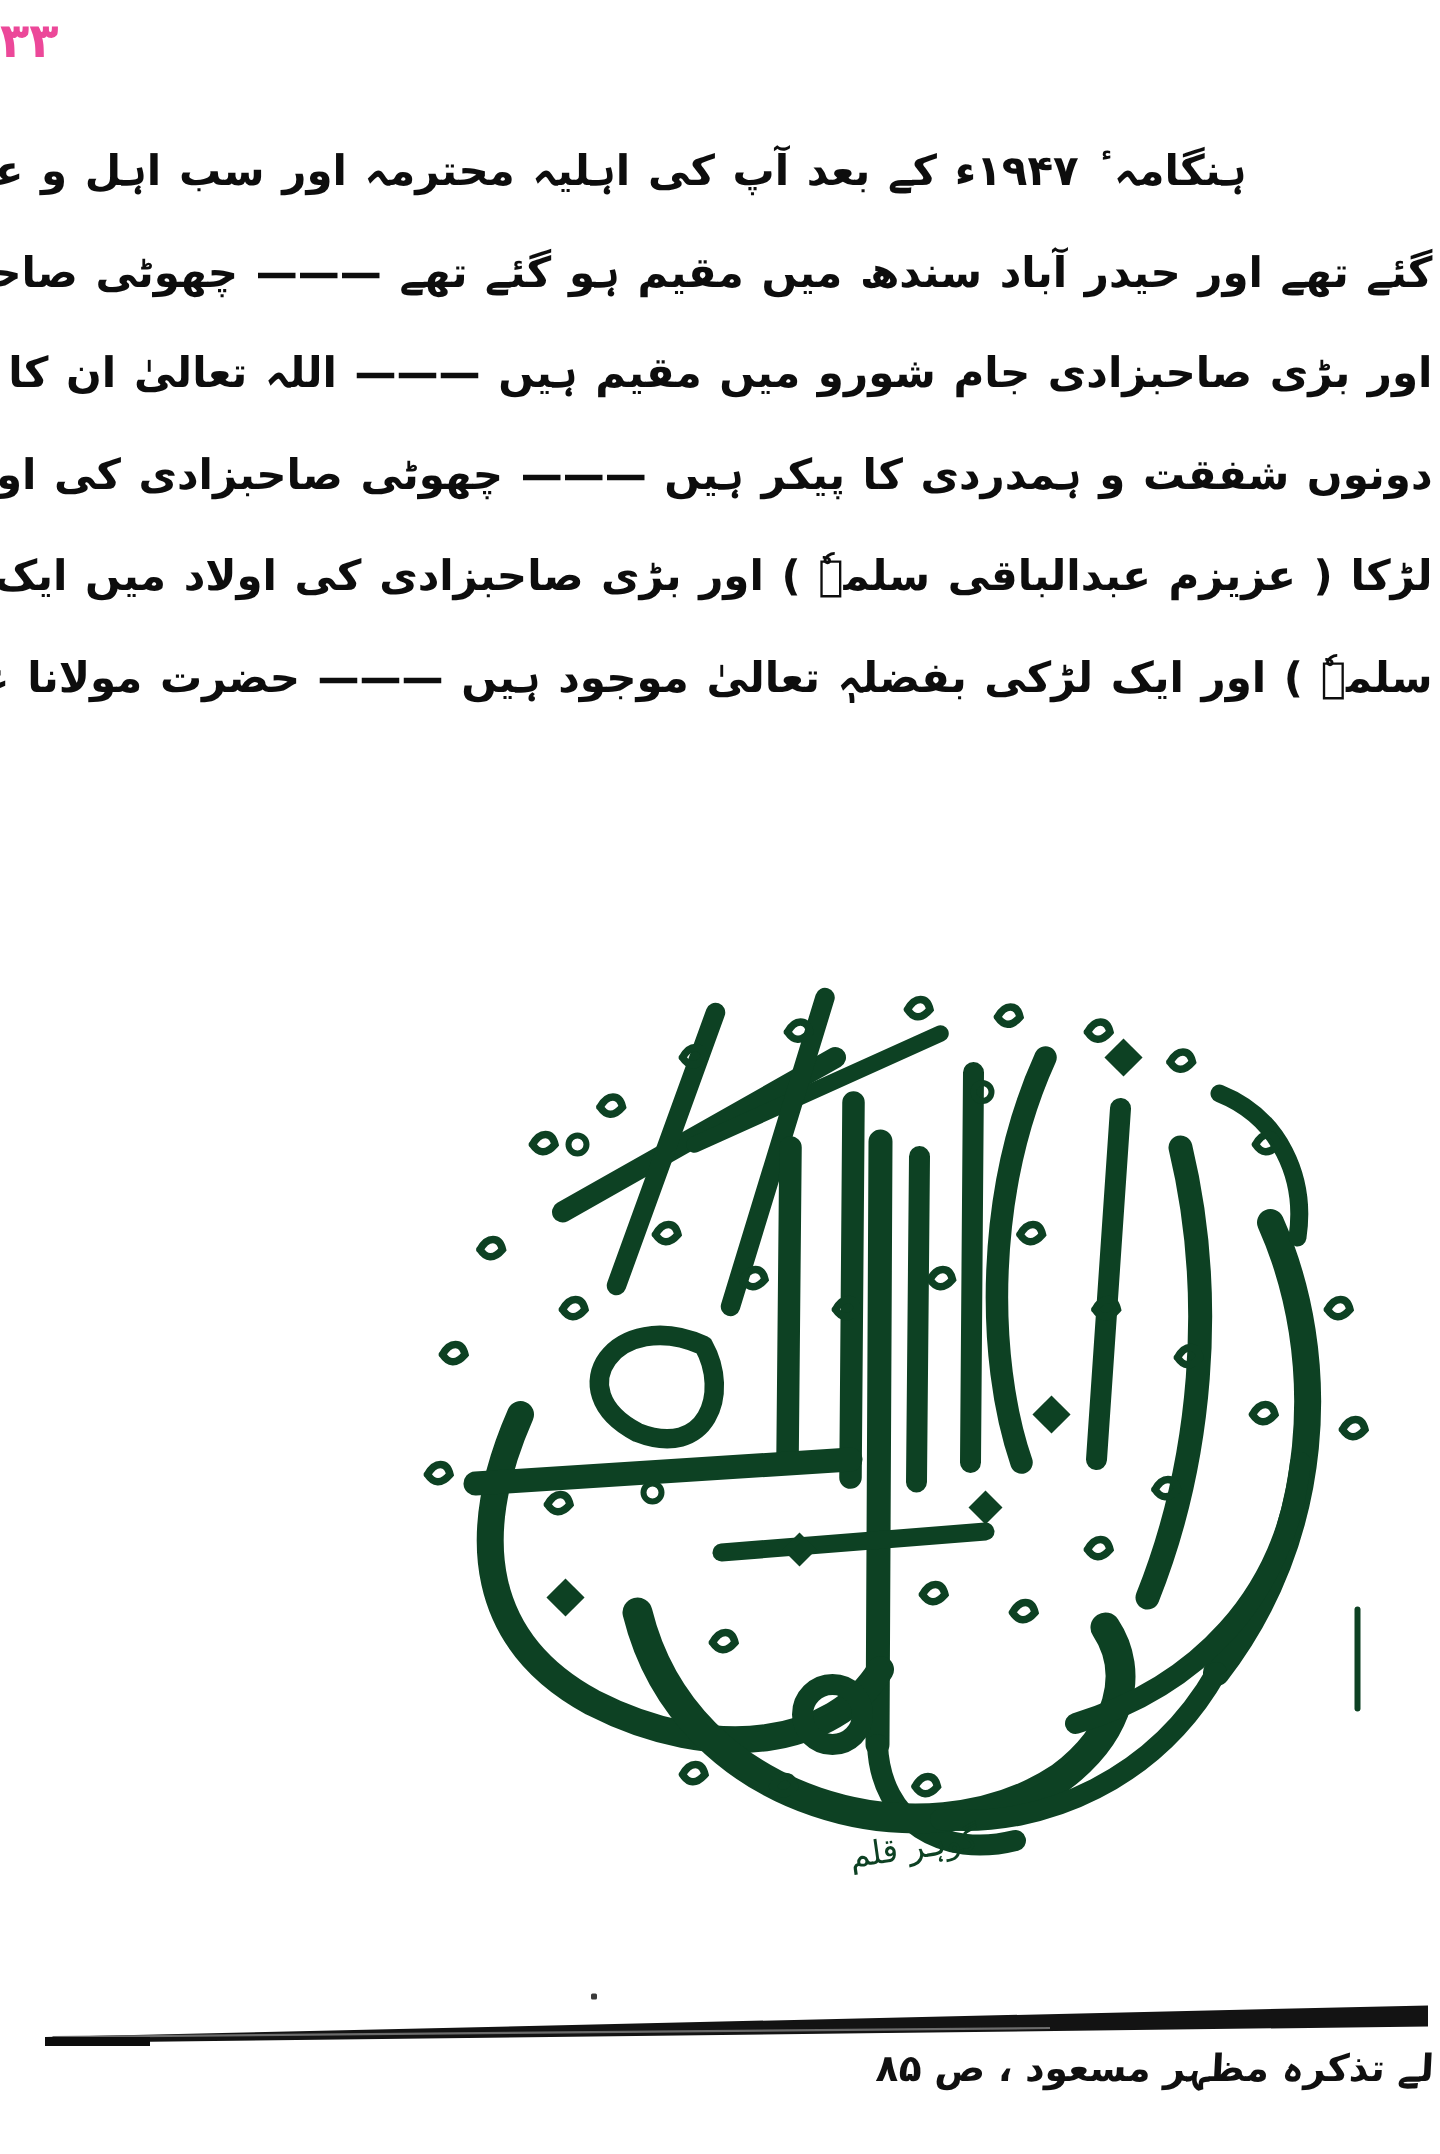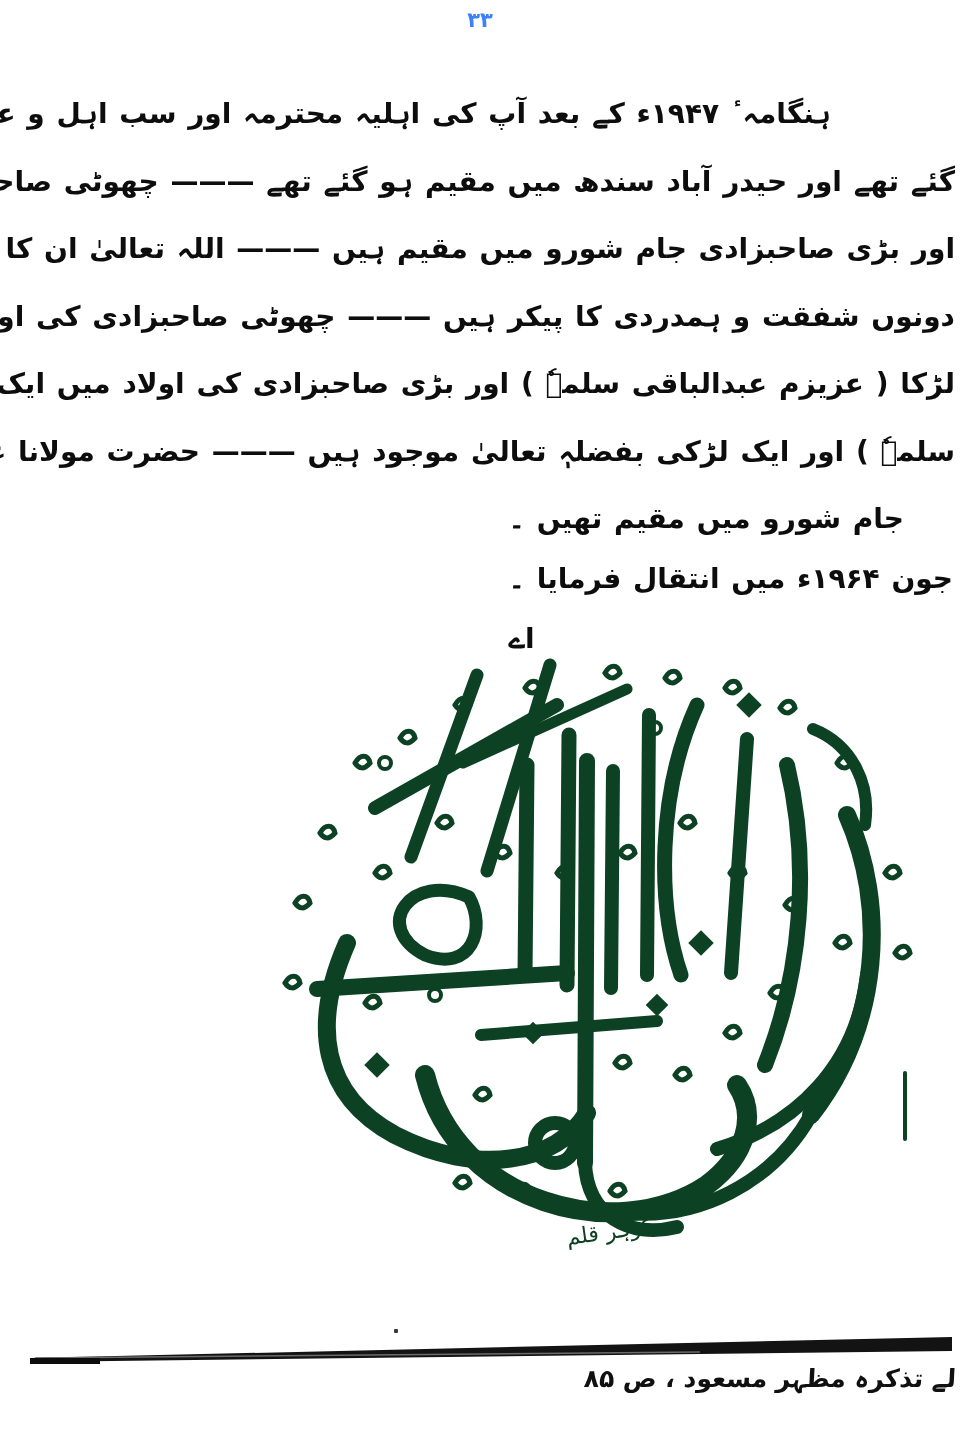--- a/index.html
+++ b/index.html
@@ -6,22 +6,22 @@
   .page{
     position:relative;
     width:960px;height:1436px;
     background:#ffffff;
     overflow:hidden;
     font-family:"DejaVu Sans",sans-serif;
     color:#0e0e0e;
   }
   .page-number{
     position:absolute;top:8px;left:0;width:100%;
-    text-align:center;
-    font-size:21px;font-weight:700;color:#3b82f6;
+    text-align:left;
+    font-size:32px;font-weight:700;color:#ec4899;
     direction:rtl;
   }
   .body-text{
     position:absolute;top:84px;right:5px;left:5px;
   }
   .line{
     direction:rtl;
     text-align:justify;
     text-align-last:justify;
     -moz-text-align-last:justify;
@@ -64,21 +64,20 @@
 
   <div class="page-number">۳۳</div>
 
   <div class="body-text">
     <div class="line line--first">ہنگامہ ٔ ۱۹۴۷ء کے بعد آپ کی اہلیہ محترمہ اور سب اہل و عیال ہجرت کر کے پاکستان آ</div>
     <div class="line">گئے تھے اور حیدر آباد سندھ میں مقیم ہو گئے تھے ——— چھوٹی صاحبزادی حیدر آباد میں مقیم ہیں</div>
     <div class="line">اور بڑی صاحبزادی جام شورو میں مقیم ہیں ——— اللہ تعالیٰ ان کا مبارک سایہ قائم رکھے ، آمین!</div>
     <div class="line">دونوں شفقت و ہمدردی کا پیکر ہیں ——— چھوٹی صاحبزادی کی اولاد میں چار لڑکیاں اور ایک</div>
     <div class="line">لڑکا ( عزیزم عبدالباقی سلمہٗ ) اور بڑی صاحبزادی کی اولاد میں ایک لڑکا ( عزیزم مکرم حسین</div>
     <div class="line">سلمہٗ ) اور ایک لڑکی بفضلہٖ تعالیٰ موجود ہیں ——— حضرت مولانا علیہ الرحمہ کی اہلیہ محترمہ بھی</div>
-    <div class="line line--last">جام شورو میں مقیم تھیں ۔ جون ۱۹۶۴ء میں انتقال فرمایا ۔اے</div>
   </div>
 
   <div class="emblem">
     <svg width="710" height="632" viewBox="0 0 710 630">
       <g stroke="#0d4123" fill="none" stroke-linecap="round" stroke-linejoin="round">
 
         <path d="M150 165 L332 62" stroke-width="14"></path>
         <path d="M238 120 L402 46" stroke-width="11"></path>
         <path d="M252 32 L186 214" stroke-width="13"></path>
         <path d="M325 22 L262 228" stroke-width="13"></path>

